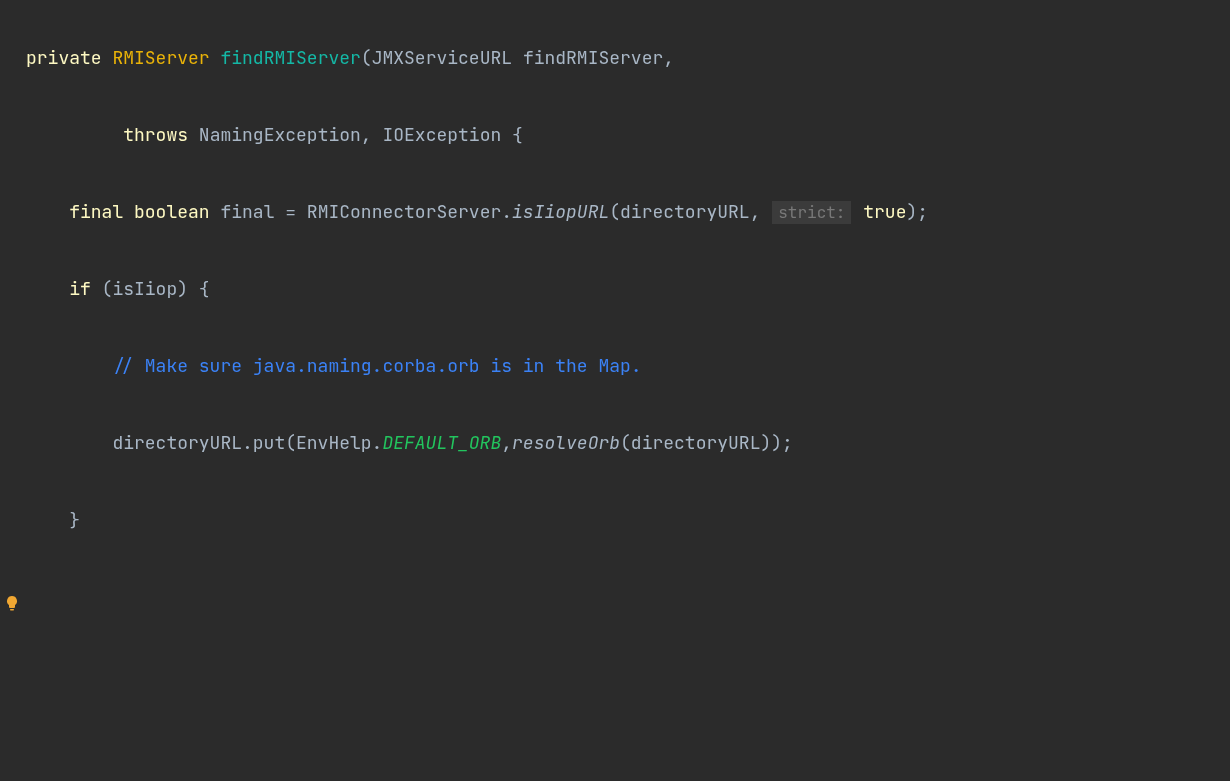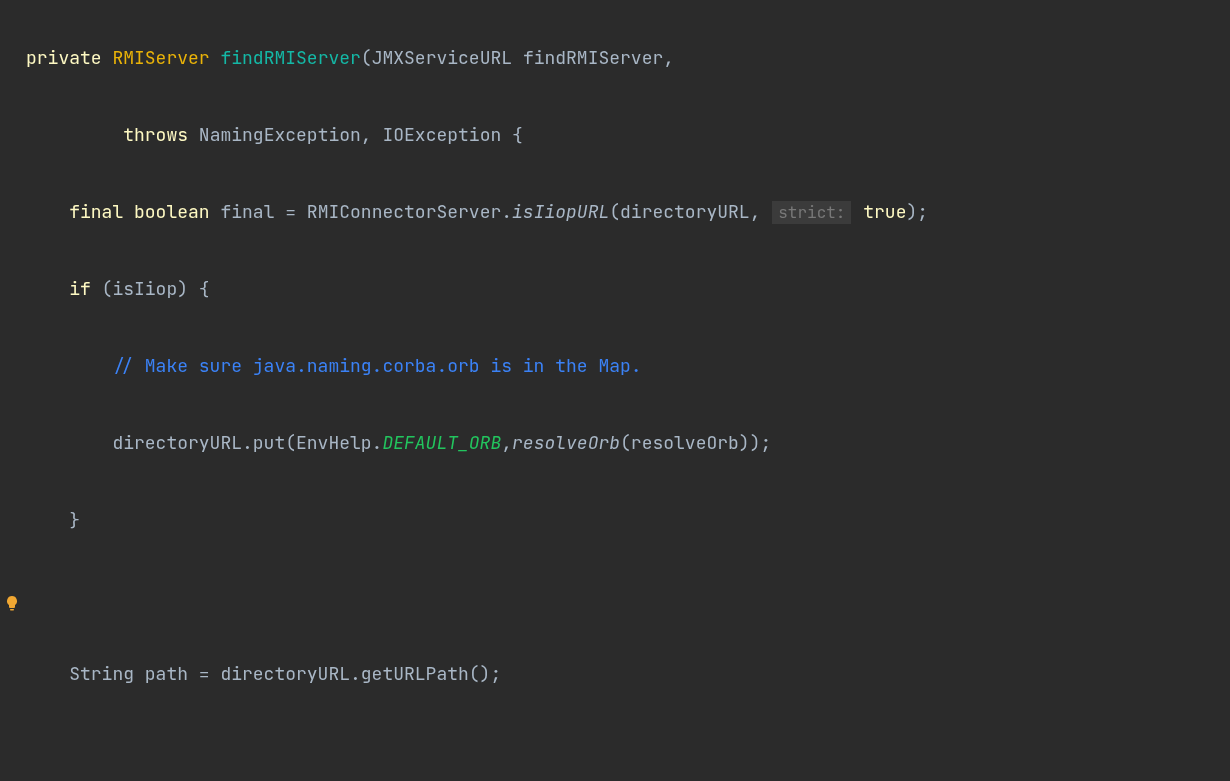--- a/index.html
+++ b/index.html
@@ -61,24 +61,23 @@
       </svg>
   </div>
 </div>
 
 <div class="code">
 <span class="line"><span class="kw">private</span> <span class="type">RMIServer</span> <span class="mdef">findRMIServer</span>(<span>JMXServiceURL</span> <span>findRMIServer,</span></span>
 <span class="line">         <span class="kw">throws</span> <span>NamingException, IOException {</span></span>
 <span class="line">    <span class="kw">final</span> <span class="kw">boolean</span> <span>final = RMIConnectorServer.</span><span class="method-italic">isIiopURL</span><span>(directoryURL, </span><span class="hint">strict:</span> <span class="kw">true</span><span>);</span></span>
 <span class="line">    <span class="kw">if</span><span> (isIiop) {</span></span>
 <span class="line">        <span class="cmt">// Make sure java.naming.corba.orb is in the Map.</span></span>
-<span class="line">        <span>directoryURL.put(EnvHelp.</span><span class="field">DEFAULT_ORB</span><span>,</span><span class="method-italic">resolveOrb</span><span>(resolveOrb));</span></span>
+<span class="line">        <span>directoryURL.put(EnvHelp.</span><span class="field">DEFAULT_ORB</span><span>,</span><span class="method-italic">resolveOrb</span><span>(directoryURL));</span></span>
 <span class="line">    <span>}</span></span>
 <span class="line"><span></span></span>
-<span class="line">    <span>String path = directoryURL.getURLPath();</span></span>
 
 
 
 
 
 
 
 
 
 

